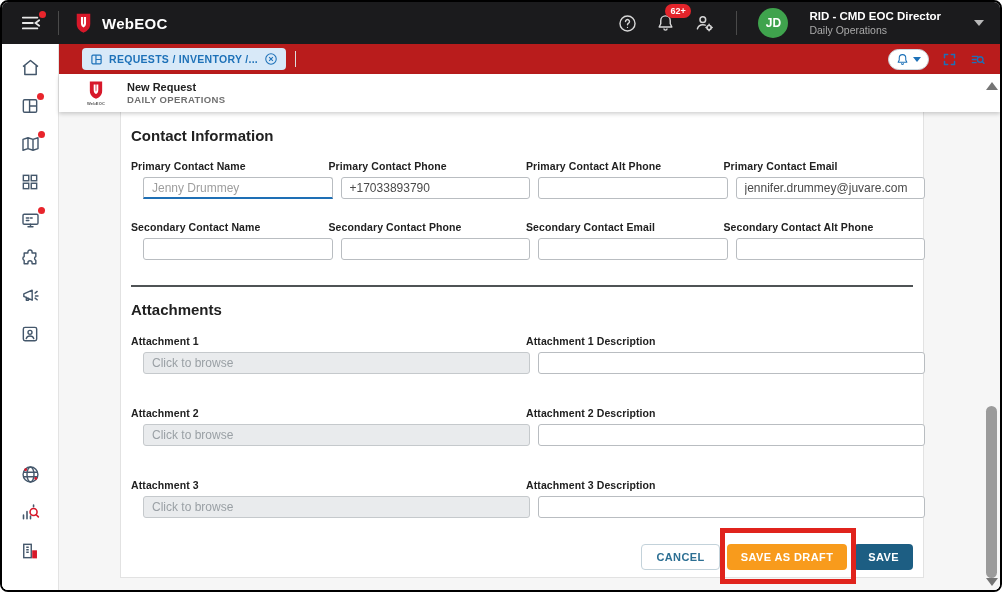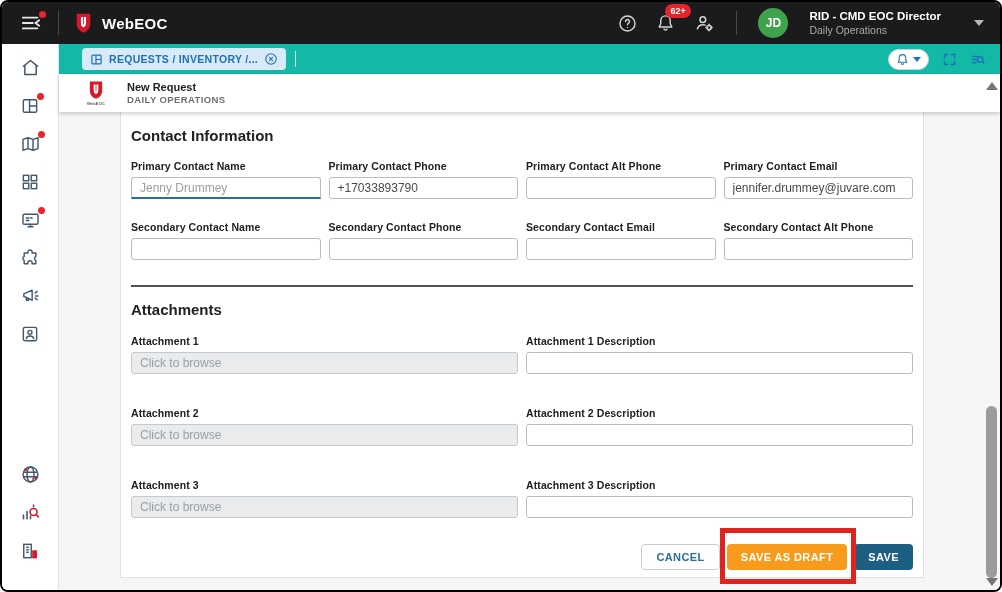--- a/index.html
+++ b/index.html
@@ -38,21 +38,21 @@
   .sidebar {
     width:57px; background:#fff; border-right:1px solid #e3e3e3;
     display:flex; flex-direction:column; align-items:center; padding:13px 0 12px;
   }
   .sb-item { position:relative; margin-bottom:17px; cursor:pointer; height:21px; display:flex; align-items:center; }
   .sb-spacer { flex:1; }
   .sidebar svg { display:block; }
 
   .main-col { flex:1; display:flex; flex-direction:column; min-width:0; }
   
-  .tabbar { height:30px; background:#14b8a6; display:flex; align-items:center; padding:0 14px 0 23px; flex:0 0 auto; }
+  .tabbar { height:30px; background:#b91c1c; display:flex; align-items:center; padding:0 14px 0 23px; flex:0 0 auto; }
   .tab {
     background:#d8e9f8; border-radius:4px; height:22px; display:flex; align-items:center;
     gap:6px; padding:0 8px; color:#1d71b8; font-size:10.5px; font-weight:700; letter-spacing:.3px; cursor:pointer;
   }
   .tab-divider { width:1px; height:16px; background:#ddd; margin-left:9px; }
   .tabbar-right { margin-left:auto; display:flex; align-items:center; gap:13px; }
   .pill-btn { border:1px solid #ccd6dd; border-radius:11px; height:21px; display:flex; align-items:center; padding:0 7px; gap:4px; cursor:pointer; background:#fff; }
   .blue-caret { width:0; height:0; border-left:4px solid transparent; border-right:4px solid transparent; border-top:5px solid #1d71b8; }
 
   
@@ -71,21 +71,21 @@
     position:absolute; top:38px; left:61px; width:804px; height:466px;
     background:#fff; border:1px solid #e2e2e2; border-top:none; padding:0 10px; z-index:1;
   }
   .section-heading { font-size:15px; font-weight:700; color:#212121; }
   .h-contact { margin-top:15px; }
   .grid4 { display:grid; grid-template-columns:repeat(4,1fr); column-gap:8px; margin-top:16px; }
   .grid2 { display:grid; grid-template-columns:repeat(2,1fr); column-gap:8px; }
   .f-label { font-size:10.5px; font-weight:700; color:#212121; margin-bottom:5px; display:block; letter-spacing:.1px; }
   .f-input {
     width:100%; height:22px; border:1px solid #b9bdc1; border-radius:3px;
-    font-family:"Liberation Sans",sans-serif; font-size:12px; color:#4a4a4a; padding:0 8px; background:#fff; outline:none;
+    font-family:"Liberation Sans",sans-serif; font-size:12px; color:#4a4a4a; padding:0 8px; background:#fff; outline:none;margin-left:12px;
   }
   .f-input.muted { color:#9e9e9e; }
   .f-input.focused { border-bottom:2px solid #1e6fb5; border-radius:3px 3px 0 0; }
   .f-input.browse { background:#e9ebed; border-color:#c5c9cc; color:#9aa0a5; }
   .f-input.browse::placeholder { color:#9aa0a5; }
   .section-divider { height:0; border-bottom:2px solid #4f5355; margin-top:25px; }
   .h-attach { margin-top:14px; }
   .att-row1 { margin-top:17px; }
   .att-row { margin-top:33px; }
 

